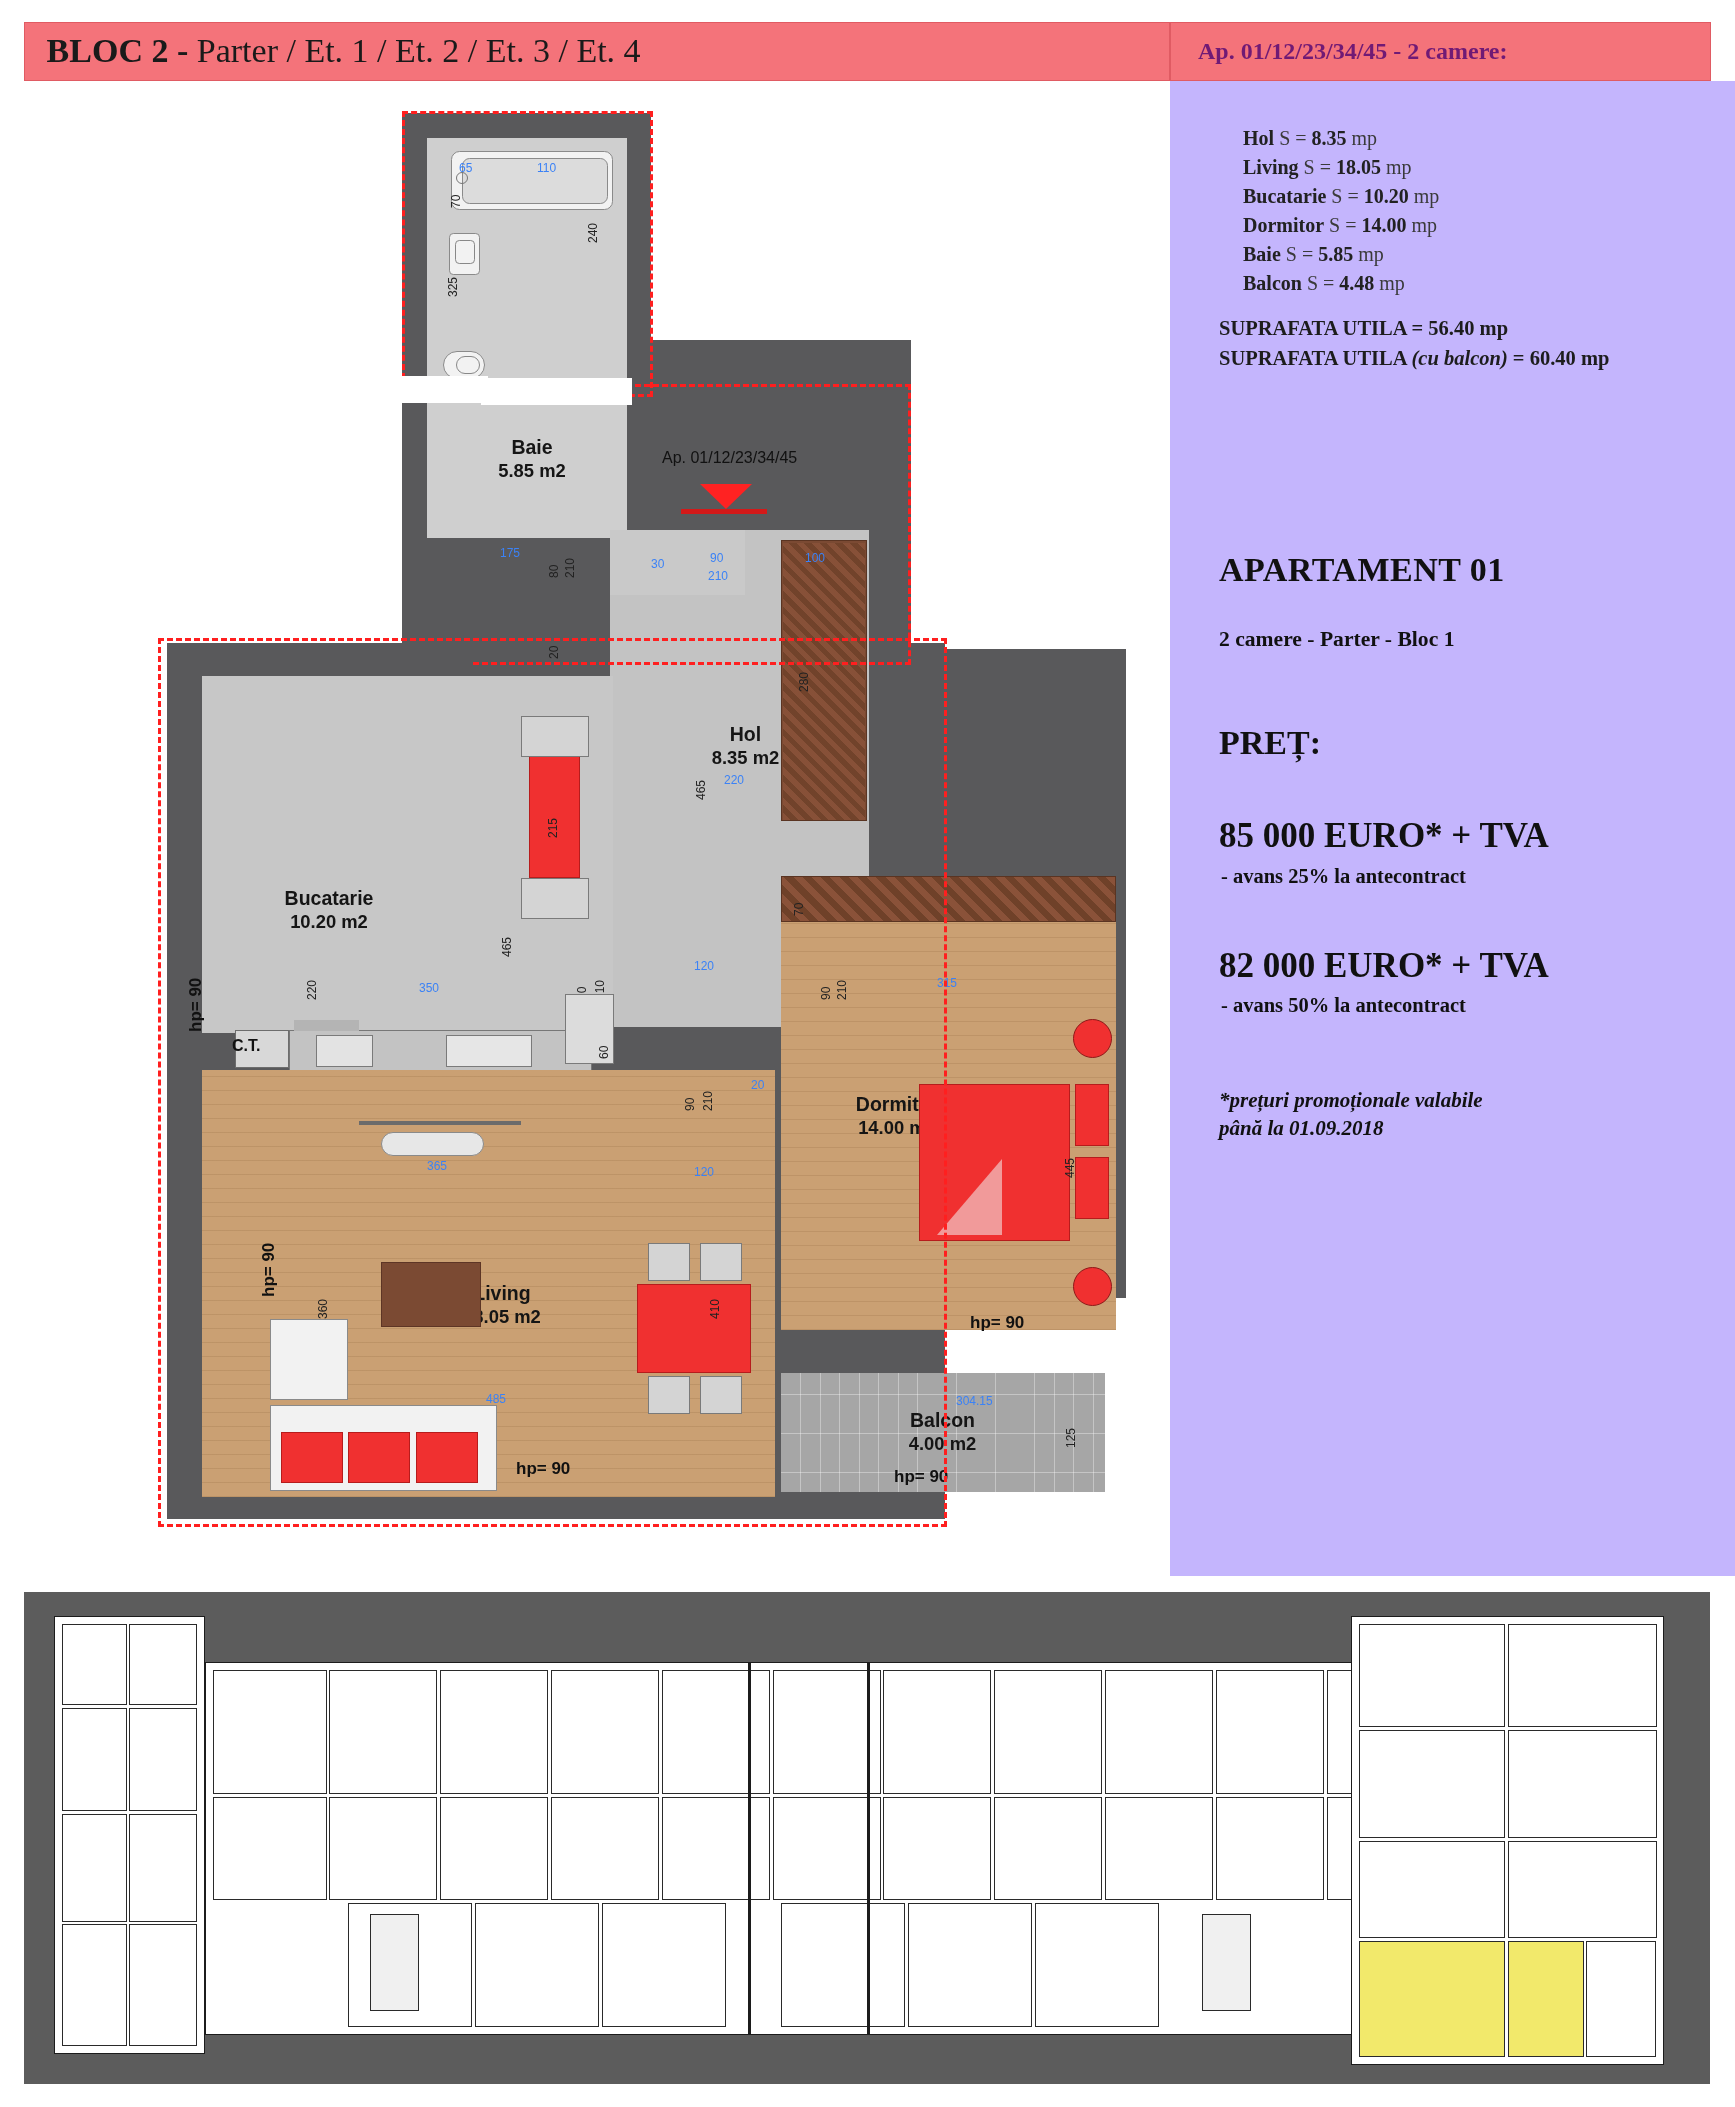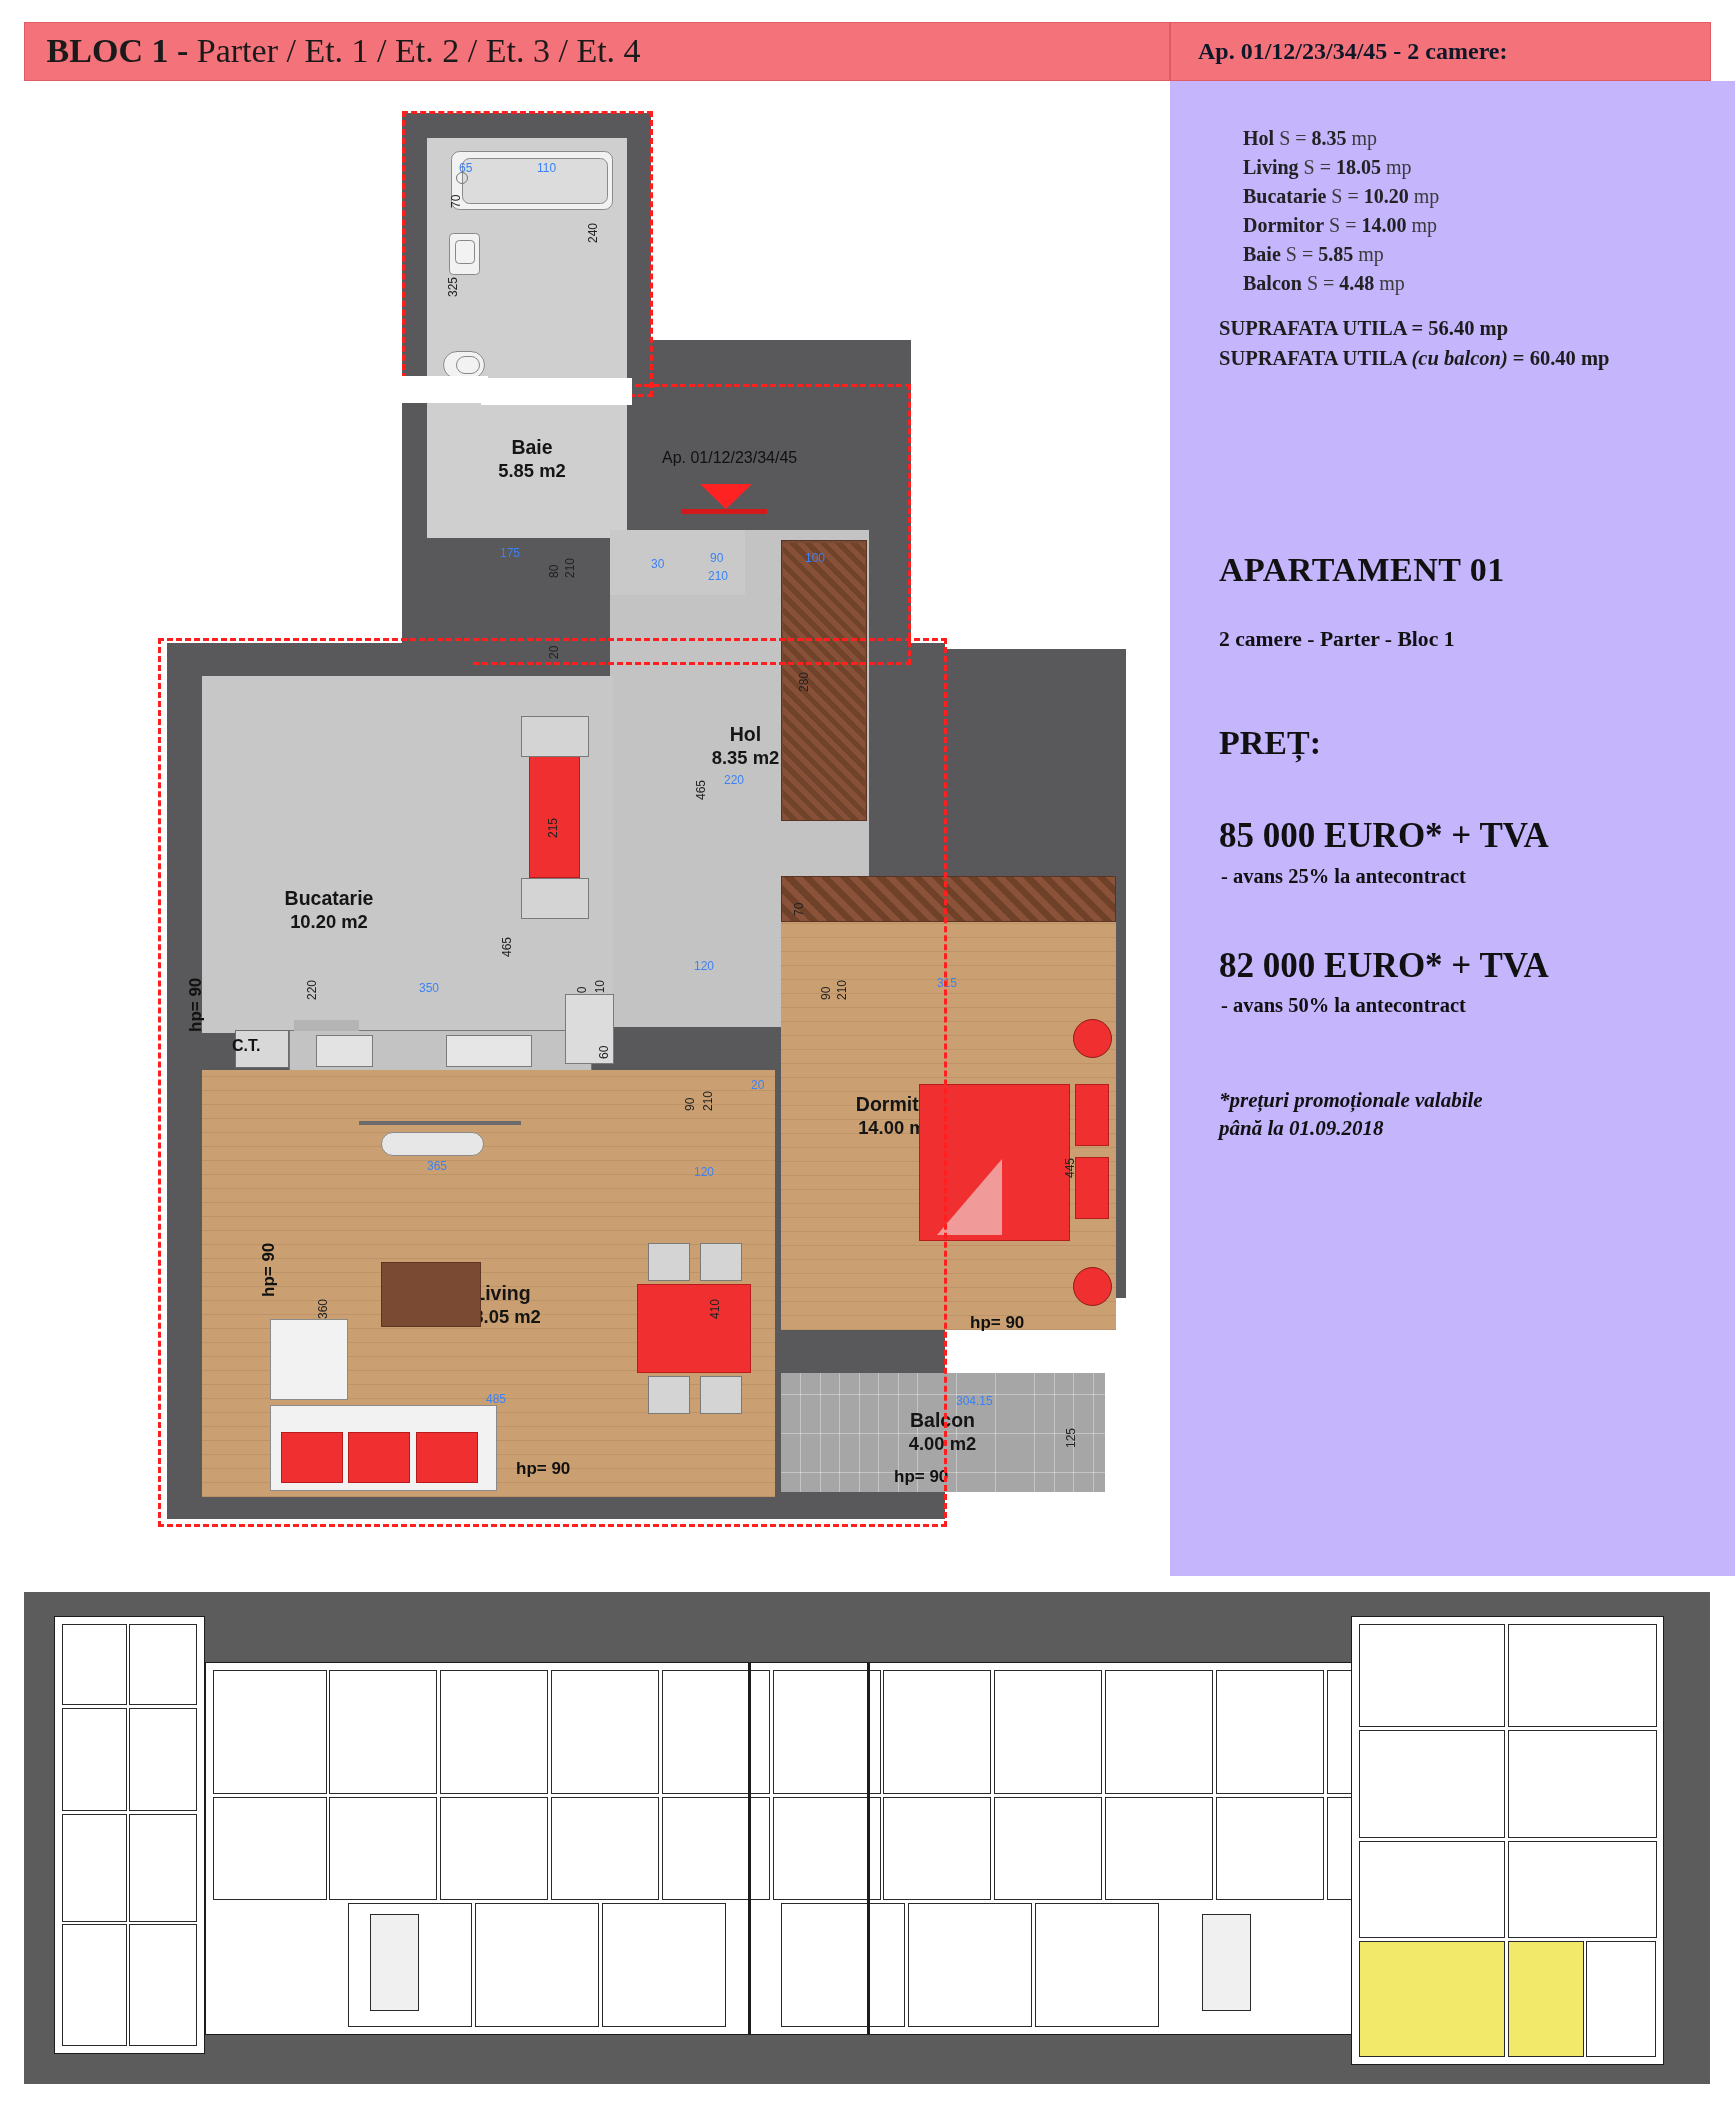--- a/index.html
+++ b/index.html
@@ -28,21 +28,21 @@
   .hdr-left .t b { font-weight:bold; }
   .hdr-left .t span { font-weight:normal; }
   .hdr-right {
     position:absolute; left:1170px; top:21.6px; width:541px; height:59px;
     background:#f4737a;
     border:1.1px solid #e05b63;
     box-sizing:border-box;
   }
   .hdr-right .t {
     position:absolute; left:27px; top:15px;
-    font-size:24px; font-weight:bold; color:#0f172a; white-space:nowrap;
+    font-size:24px; font-weight:bold; color:#701a75; white-space:nowrap;
   }
   
   .rpanel {
     position:absolute; left:1170px; top:81px; width:541px; height:1495px;
     background:#c4b5fd;
     padding-left:34px;
   }
   .rp-areas {
     position:absolute; left:73px; top:43px; width:432px;
     font-size:20px; color:#3a3a3a; line-height:29px;
@@ -154,21 +154,21 @@
   .blk2 { position:absolute; background:#ffffff; border:1.1px solid #2a2a2a; box-sizing:border-box; }
   .hi { position:absolute; background:#f2e96b; border:1.6px solid #2a2a2a; box-sizing:border-box; }
   .sep { position:absolute; background:#1c1c1c; }
 </style>
 </head>
 <body>
 
 <div class="page">
 
   <div class="hdr-left">
-    <div class="t"><b>BLOC 1 - </b><span>Parter / Et. 1 / Et. 2 / Et. 3 / Et. 4</span></div>
+    <div class="t"><b>BLOC 2 - </b><span>Parter / Et. 1 / Et. 2 / Et. 3 / Et. 4</span></div>
   </div>
   <div class="hdr-right">
     <div class="t">Ap. 01/12/23/34/45 - 2 camere:</div>
   </div>
 
   <div class="rpanel">
 
     <div class="rp-areas">
       <div><b>Hol</b> <span>S = </span><b>8.35</b><span> mp</span></div>
       <div><b>Living</b> <span>S = </span><b>18.05</b><span> mp</span></div>

